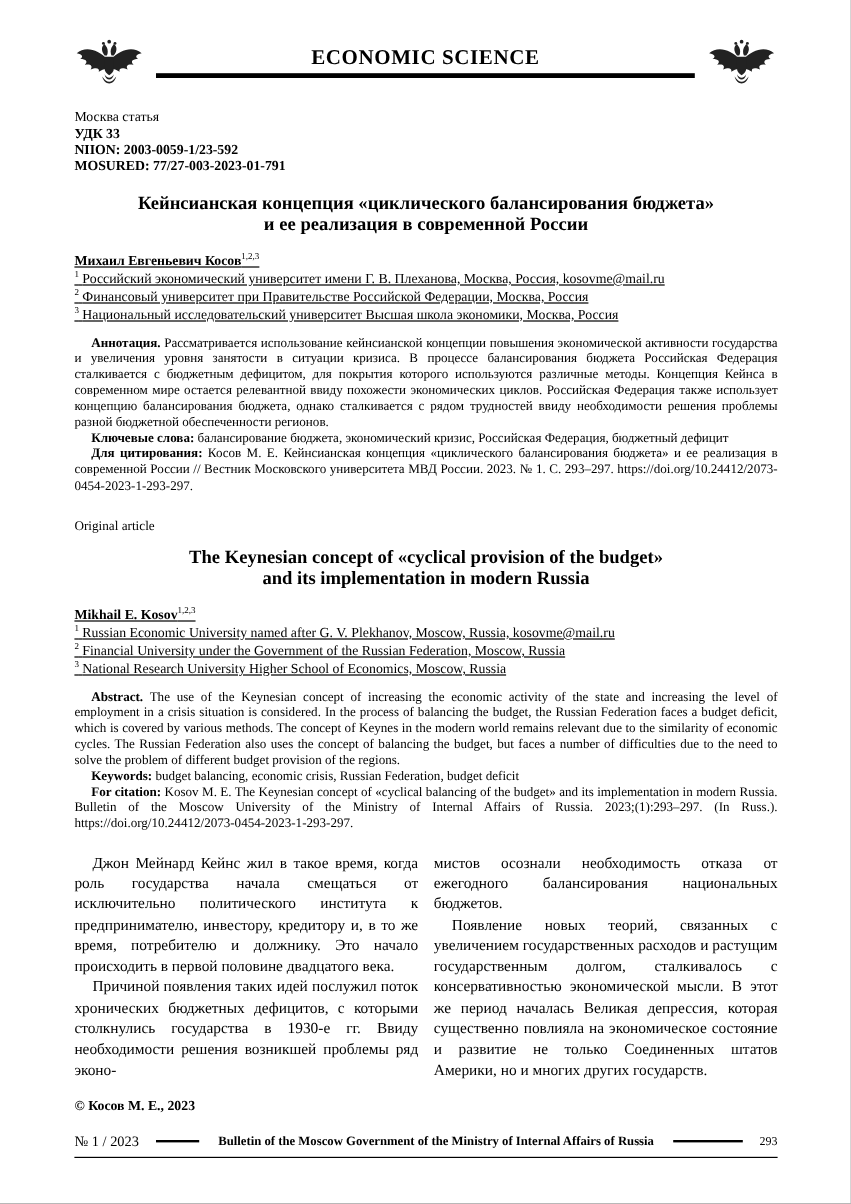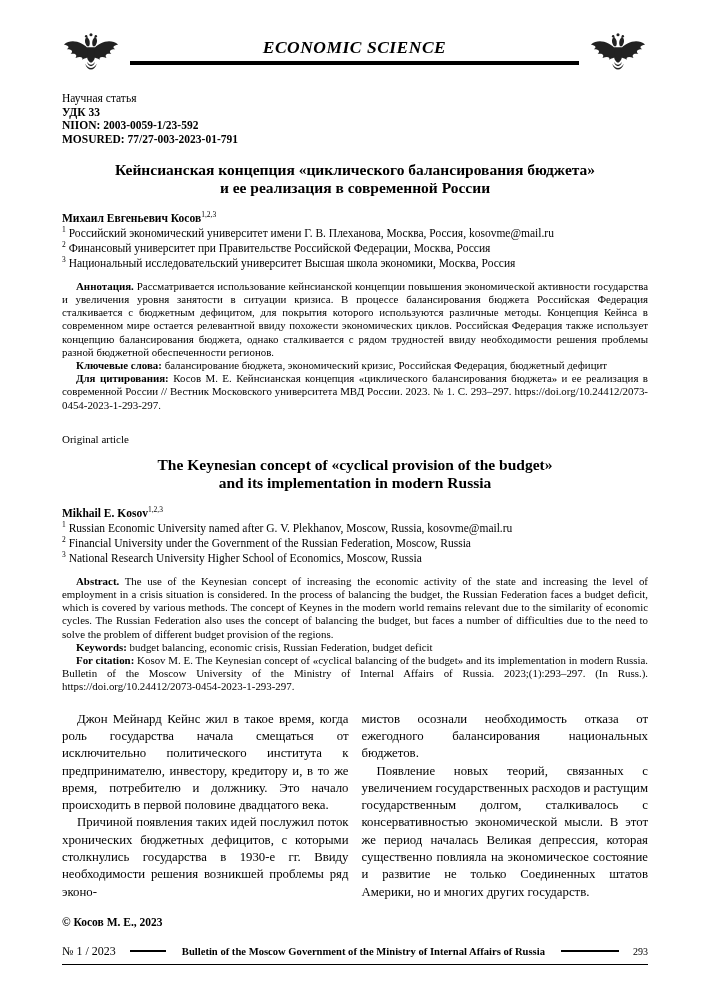--- a/index.html
+++ b/index.html
@@ -19,40 +19,39 @@
   .header { display: flex; align-items: flex-start; padding: 30px 62px 0 62px; }
   .emblem { width: 58px; height: 52px; flex: 0 0 auto; }
   .header-center { flex: 1 1 auto; padding: 0 10px; }
   .header-title {
     text-align: center;
     font-weight: bold;
     font-size: 17.5px;
     letter-spacing: 0.5px;
     line-height: 22px;
     padding-top: 6px;
-    font-style: italic;
   }
   .header-rule { height: 4px; background: #000; margin-top: 3px; }
 
   
   .meta { margin-top: 10px; font-size: 11.5px; line-height: 13.7px; }
   .meta .b { font-weight: bold; }
 
   
   .art-title {
     text-align: center;
     font-weight: bold;
     font-size: 15.5px;
     line-height: 18.5px;
   }
   .title-ru { margin-top: 14px; }
   .title-en { margin-top: 11px; }
 
   
-  .author-block { margin-top: 13px; font-size: 11.5px; line-height: 15px; }
+  .author-block { margin-top: 13px; font-size: 11.5px; line-height: 15px; text-decoration: underline; }
   .author-name { font-weight: bold; }
   sup { font-size: 7.5px; line-height: 0; }
 
   
   .small-block { margin-top: 9px; font-size: 10.9px; line-height: 13.2px; text-align: justify; }
   .small-block p { text-indent: 14px; }
   .small-block .b { font-weight: bold; }
 
   .original-article { margin-top: 21px; font-size: 11px; }
 
@@ -117,21 +116,21 @@
           <path d="M52 62 C56 70, 64 70, 68 62 C66 74, 54 74, 52 62 Z"></path>
           <path d="M48 66 C56 78, 64 78, 72 66 C68 82, 52 82, 48 66 Z"></path>
         </g>
       </svg>
     </span>
   </div>
 
   <div class="content">
 
     <div class="meta">
-      <div>Научная статья</div>
+      <div>Москва статья</div>
       <div class="b">УДК 33</div>
       <div class="b">NIION: 2003-0059-1/23-592</div>
       <div class="b">MOSURED: 77/27-003-2023-01-791</div>
     </div>
 
     <div class="art-title title-ru">
       <div>Кейнсианская концепция «циклического балансирования бюджета»</div>
       <div>и ее реализация в современной России</div>
     </div>
 

